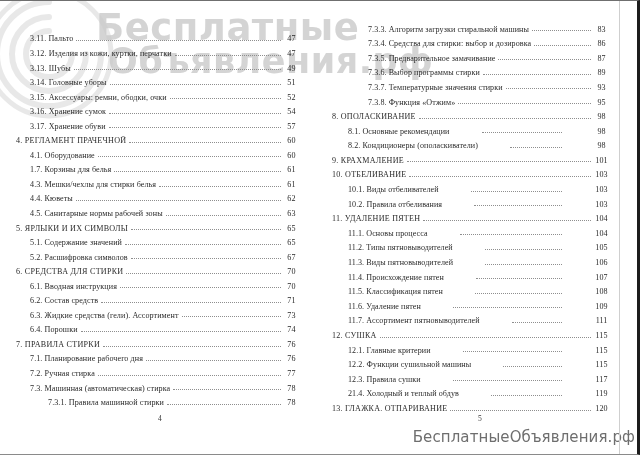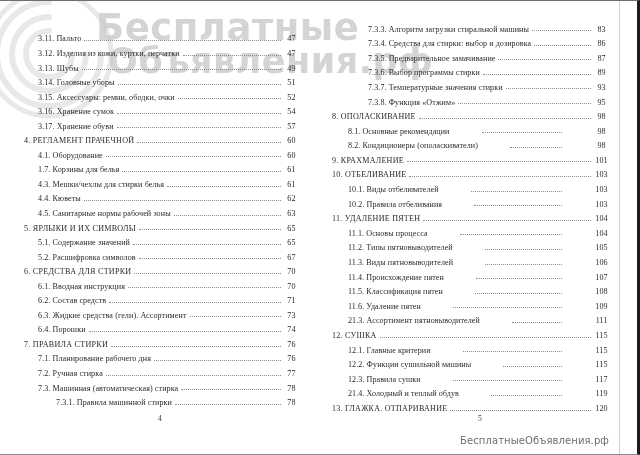--- a/index.html
+++ b/index.html
@@ -41,21 +41,21 @@
     position: absolute;
     top: 0; left: 0;
     width: 640px;
     height: 413px;
     display: flex;
   }
   .toc-column {
     box-sizing: border-box;
     width: 320px;
     height: 413px;
-    padding: 28px 22px 0 16px;
+    padding: 28px 22px 0 8px;
     position: relative;
   }
   .toc-column.right {
     padding: 18px 32px 0 10px;
   }
 
   
   .toc-entry {
     display: flex;
     align-items: flex-end;
@@ -157,24 +157,24 @@
     left: -26px;
     width: 150px;
     height: 150px;
     opacity: .5;
     pointer-events: none;
   }
 
   
   #wm-footer {
     position: absolute;
-    right: 28px;
+    right: 2px;
     bottom: 8px;
     font-family: "DejaVu Sans", "Liberation Sans", sans-serif;
-    font-size: 10px;
+    font-size: 15px;
     color: #6e6e6e;
     letter-spacing: .1px;
     white-space: nowrap;
     pointer-events: none;
     user-select: none;
     margin-left: 7px;
   }
 
   
   .toc-spread, .folio-row {
@@ -426,21 +426,21 @@
           <span class="entry-label">11.5. Классификация пятен</span>
           <span class="entry-leader"></span>
           <span class="entry-page">108</span>
         </div>
         <div class="toc-entry lvl-1">
           <span class="entry-label">11.6. Удаление пятен</span>
           <span class="entry-leader"></span>
           <span class="entry-page">109</span>
         </div>
         <div class="toc-entry lvl-1">
-          <span class="entry-label">21.3. Ассортимент пятновыводителей</span>
+          <span class="entry-label">11.7. Ассортимент пятновыводителей</span>
           <span class="entry-leader"></span>
           <span class="entry-page">111</span>
         </div>
         <div class="toc-entry lvl-0">
           <span class="entry-label caps">12. СУШКА</span>
           <span class="entry-leader"></span>
           <span class="entry-page">115</span>
         </div>
         <div class="toc-entry lvl-1">
           <span class="entry-label">12.1. Главные критерии</span>

